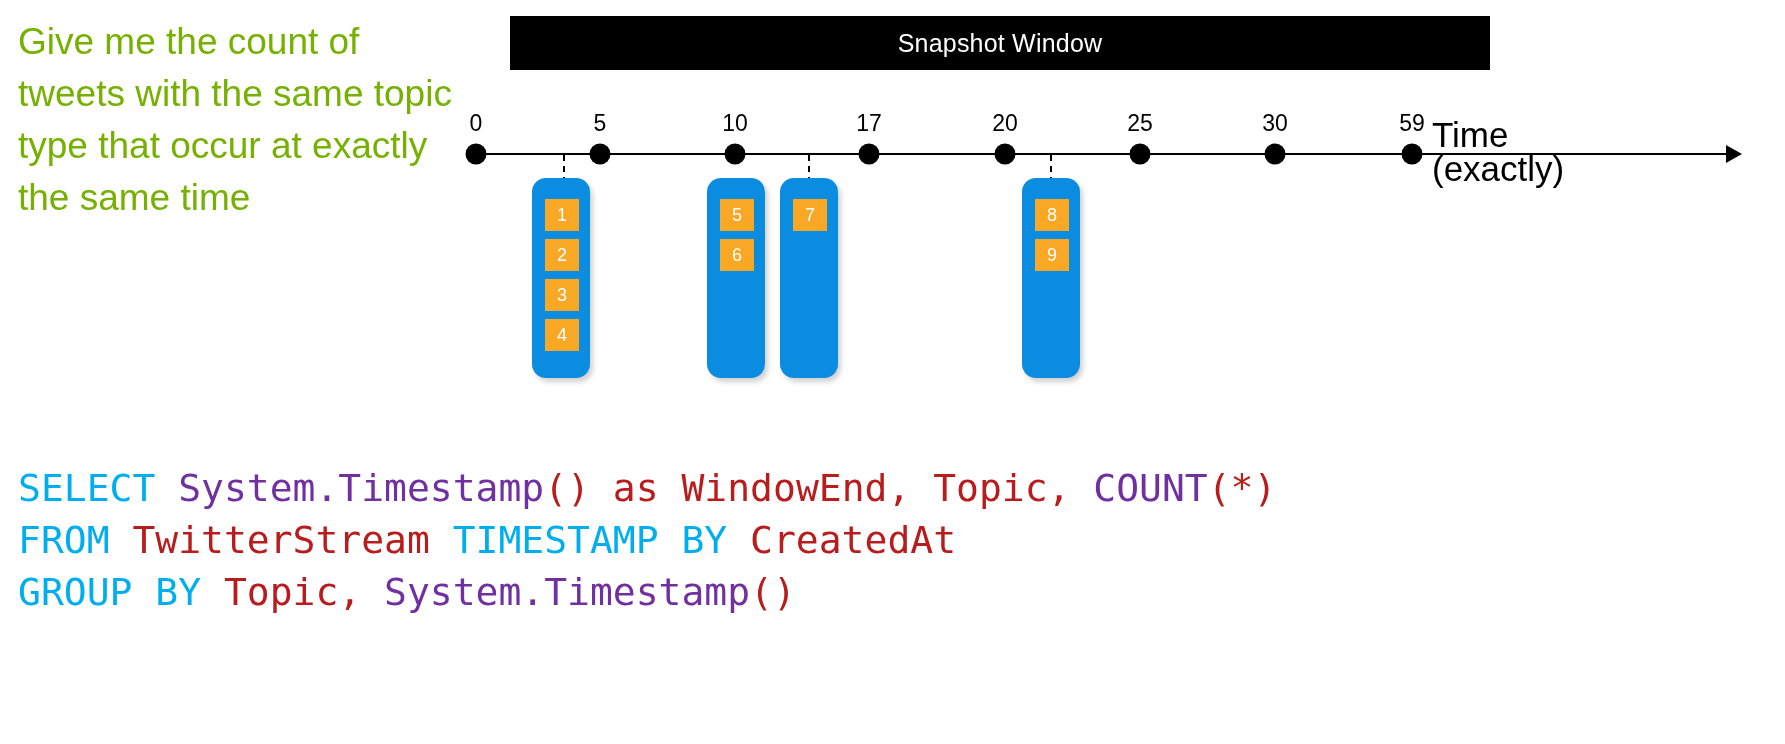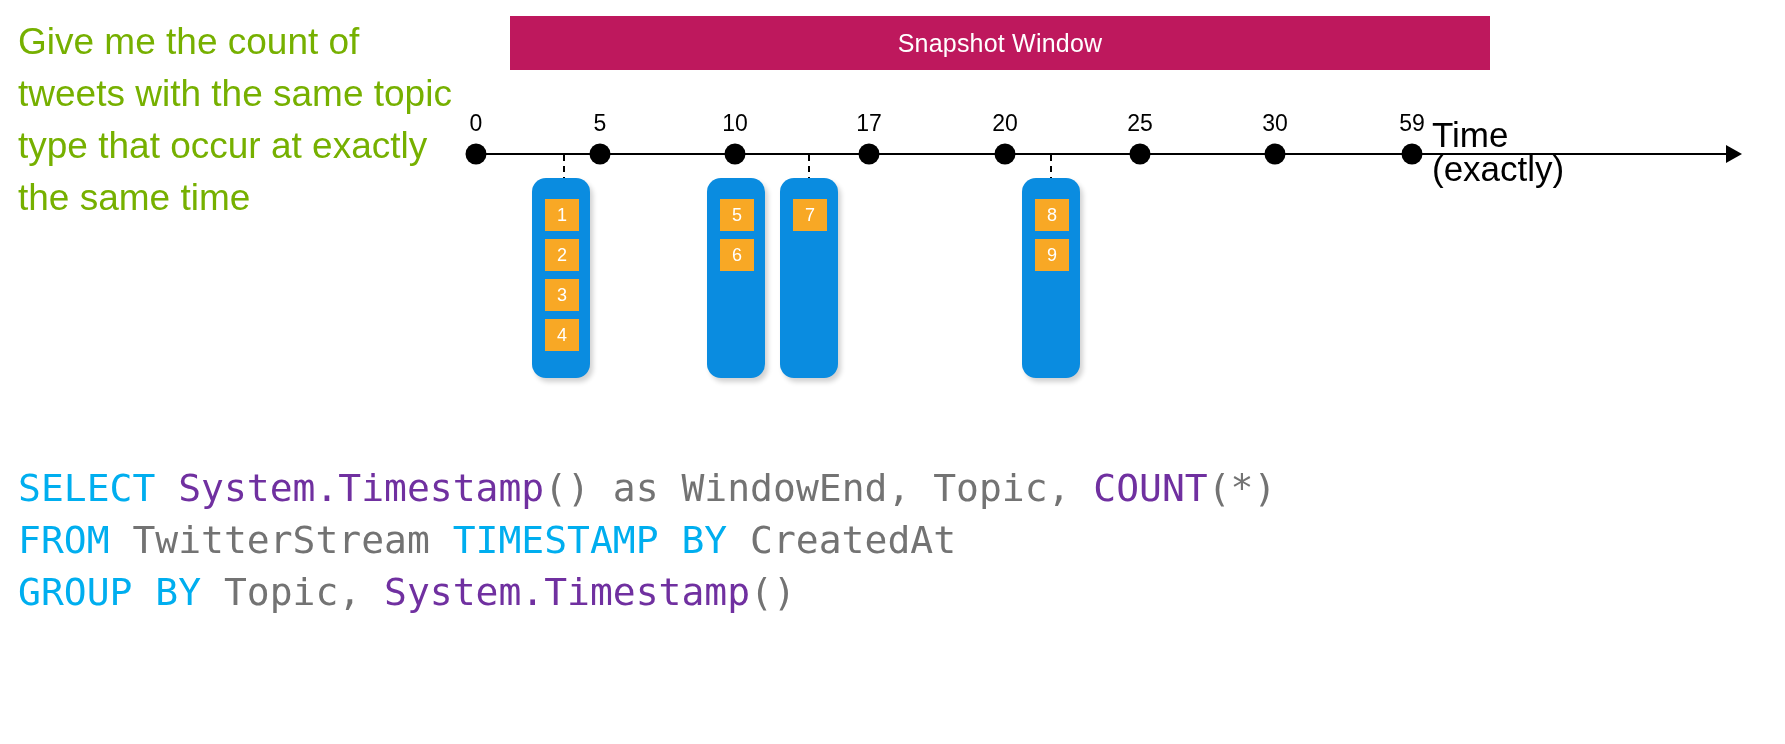--- a/index.html
+++ b/index.html
@@ -29,21 +29,21 @@
     white-space: pre-wrap;
   }
 
   
   #snapshot-bar {
     position: absolute;
     left: 510px;
     top: 16px;
     width: 980px;
     height: 54px;
-    background: #be185d;
+    background: #000000;
     display: flex;
     align-items: center;
     justify-content: center;
   }
   #snapshot-bar-label {
     color: #ffffff;
     font-size: 25px;
     letter-spacing: 0.2px;
     font-family: "Liberation Sans", sans-serif;
   }
@@ -140,21 +140,21 @@
     top: 462px;
     font-family: "DejaVu Sans Mono", monospace;
     font-size: 38px;
     line-height: 52px;
     color: #000000;
     white-space: pre;
   }
   .sql-line { white-space: pre; }
   .kw  { color: #00AEEF; margin-top: 24px; }
   .fn  { color: #7030A0; }
-  .pl  { color: #737373; }
+  .pl  { color: #b91c1c; }
 </style>
 </head>
 <body>
 
 <div id="question-text">Give me the count of tweets with the same topic type that occur at exactly the same time</div>
 
 <div id="snapshot-bar">
   <span id="snapshot-bar-label">Snapshot Window</span>
 </div>
 

